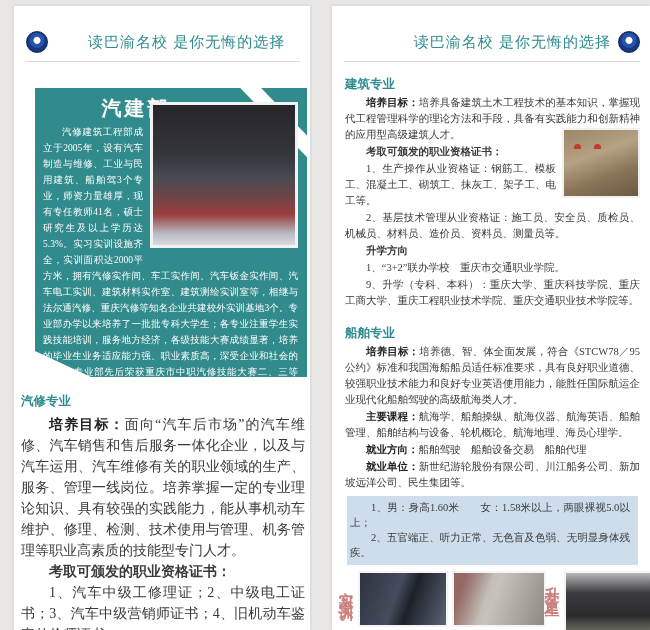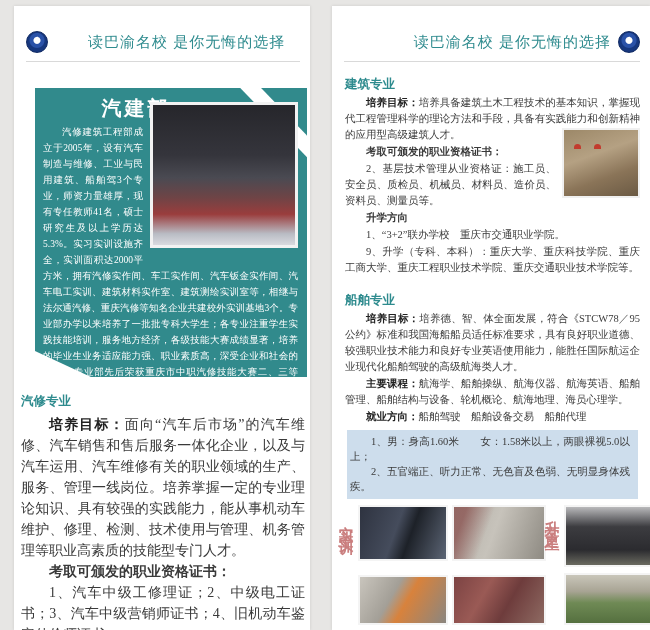--- a/index.html
+++ b/index.html
@@ -115,29 +115,31 @@
     <span class="slogan">读巴渝名校 是你无悔的选择</span>
     <span class="logo"></span>
   </div>
   <div class="hdr-line"></div>
 
   <div class="rsec">
     <div class="sec-h">建筑专业</div>
     <p><span class="b">培养目标：</span><span>培养具备建筑土木工程技术的基本知识，掌握现代工程管理科学的理论方法和手段，具备有实践能力和创新精神的应用型高级建筑人才。</span></p>
     <div class="photo-constr"><span class="helmet"></span><span class="helmet"></span></div>
     <p class="b">考取可颁发的职业资格证书：</p>
+    <p>1、生产操作从业资格证：钢筋工、模板工、混凝土工、砌筑工、抹灰工、架子工、电工等。</p>
     <p>2、基层技术管理从业资格证：施工员、安全员、质检员、机械员、材料员、造价员、资料员、测量员等。</p>
     <p class="b">升学方向</p>
     <p>1、“3+2”联办学校　重庆市交通职业学院。</p>
     <p>9、升学（专科、本科）：重庆大学、重庆科技学院、重庆工商大学、重庆工程职业技术学院、重庆交通职业技术学院等。</p>
 
     <div class="sec-h" style="margin-top:16px">船舶专业</div>
     <p><span class="b">培养目标：</span><span>培养德、智、体全面发展，符合《STCW78／95公约》标准和我国海船船员适任标准要求，具有良好职业道德、较强职业技术能力和良好专业英语使用能力，能胜任国际航运企业现代化船舶驾驶的高级航海类人才。</span></p>
     <p><span class="b">主要课程：</span><span>航海学、船舶操纵、航海仪器、航海英语、船舶管理、船舶结构与设备、轮机概论、航海地理、海员心理学。</span></p>
     <p><span class="b">就业方向：</span><span>船舶驾驶　船舶设备交易　船舶代理</span></p>
+    <p><span class="b">就业单位：</span><span>新世纪游轮股份有限公司、川江船务公司、新加坡远洋公司、民生集团等。</span></p>
 
     <div class="interview-box">
       <p>1、男：身高1.60米　　女：1.58米以上，两眼裸视5.0以上；</p>
       <p>2、五官端正、听力正常、无色盲及色弱、无明显身体残疾。</p>
     </div>
   </div>
 
   <div class="gallery">
     <div class="vlabel vl1">实习实训</div>
     <div class="gph g1"></div>

